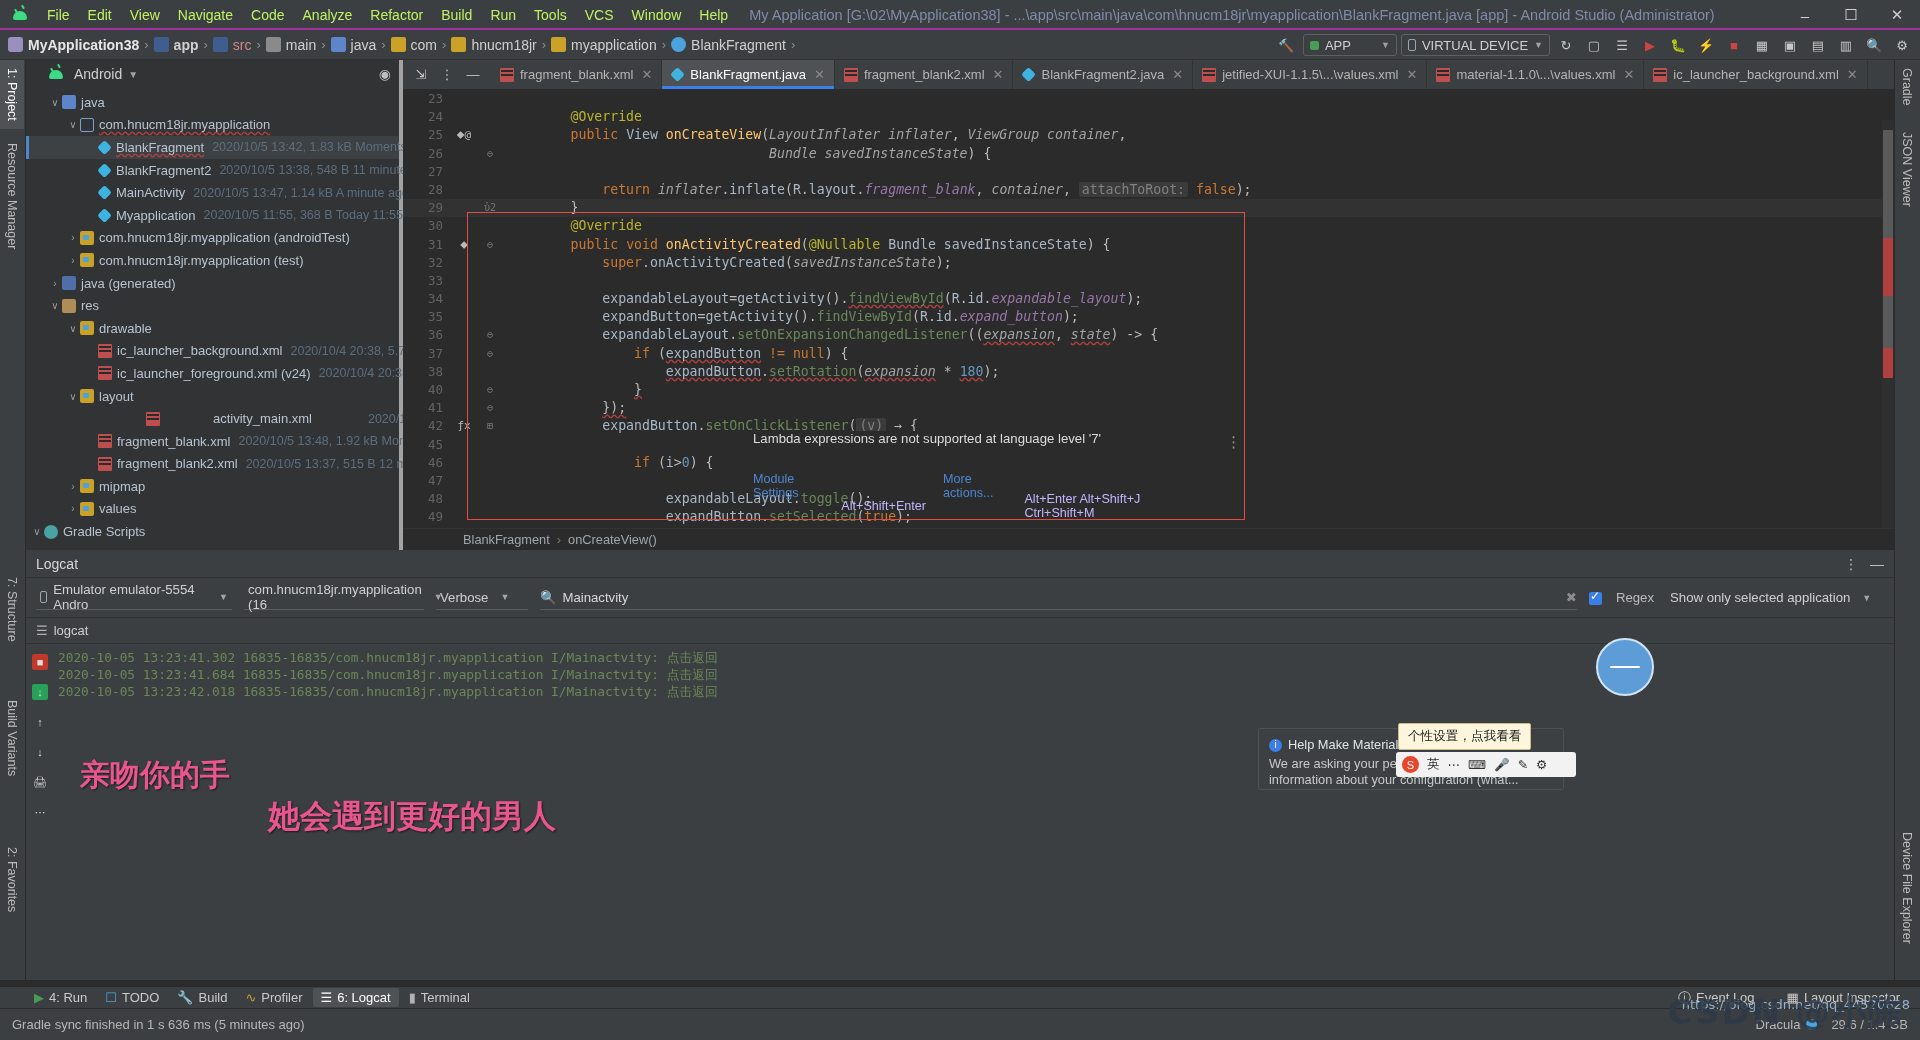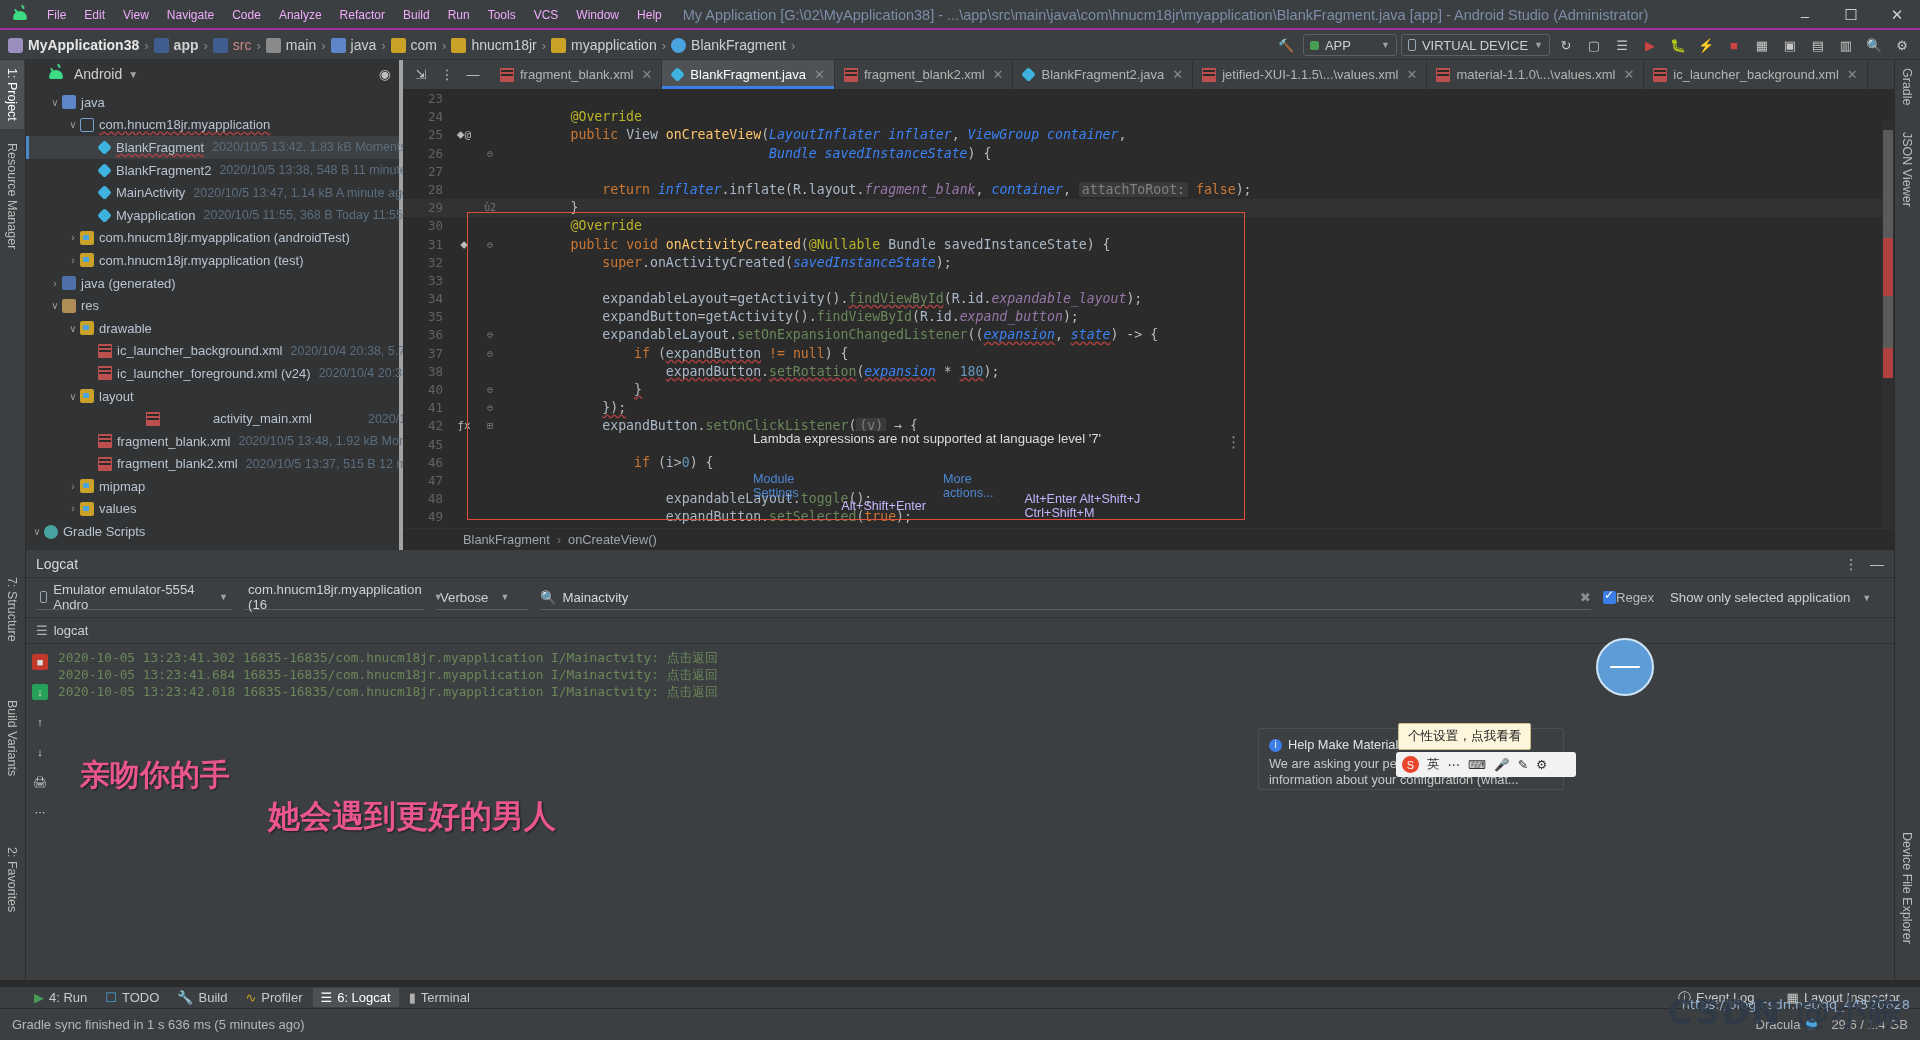--- a/index.html
+++ b/index.html
@@ -22,39 +22,39 @@
     content: ""; position: absolute; left: 3px; top: 4px; width: 14px; height: 9px;
     background: #3ddc84; border-radius: 7px 7px 2px 2px;
   }
   .android-logo::after {
     content: ""; position: absolute; left: 5px; top: 2px; width: 2px; height: 4px;
     background: #3ddc84; transform: rotate(-30deg);
     box-shadow: 8px 0 0 #3ddc84;
   }
   .menu { display: flex; align-items: center; }
   .menu-item {
-    padding: 4px 9px; font-size: 12px; color: #f0abfc; cursor: default;
+    padding: 4px 9px; font-size: 14px; color: #bef264; cursor: default;
   }
   #window-title {
     margin-left: 12px; font-size: 14.5px; color: #7d8ca8; white-space: nowrap;
     overflow: hidden;
   }
   .win-controls {
     position: absolute; right: 0; top: 0; height: 30px; display: flex; align-items: center;
   }
   .win-btn { width: 46px; height: 30px; display: flex; align-items: center; justify-content: center;
              color: #cfcfcf; font-size: 15px; }
 
   
   #navbar {
     position: absolute; top: 30px; left: 0; width: 1920px; height: 30px;
     background: #3c3f41; display: flex; align-items: center; padding-left: 8px;
     border-bottom: 1px solid #323232;
   }
-  .crumb { display: flex; align-items: flex-end; font-size: 14px; color: #cfcfcf; }
+  .crumb { display: flex; align-items: flex-start; font-size: 14px; color: #cfcfcf; }
   .crumb .sep { color: #8c8c8c; margin: 0 5px; font-size: 13px; }
   .crumb .txt { white-space: nowrap; }
   .crumb.bold .txt { font-weight: bold; color: #e6e6e6; }
   .ico { width: 15px; height: 15px; margin-right: 5px; flex: 0 0 auto; position: relative; display:inline-block;}
   .ico-folder { background: #8a8a8a; border-radius: 2px; }
   .ico-folder.blue { background: #5c86c9; }
   .ico-folder.yellow { background: #c9a227; }
   .ico-module { background: #3f5d8f; border-radius: 2px; }
   .ico-java { background: #9b8fbf; border-radius: 3px; }
   .ico-class { background: #4aa3df; border-radius: 50%; }
@@ -150,21 +150,21 @@
   .gut-ico { width: 26px; flex: 0 0 auto; text-align: center; font-size: 11px; }
   .gut-fold { width: 26px; flex: 0 0 auto; text-align: center; color: #787878; font-size: 10px; }
   .code-txt { flex: 1 1 auto; padding-left: 4px; }
   .kw { color: #cc7832; }
   .anno { color: #bbb529; }
   .type { color: #a9b7c6; }
   .id { color: #a9b7c6; }
   .fn { color: #ffc66d; }
   .mth { color: #a9b7c6; }
   .num { color: #6897bb; }
-  .param { color: #3b82f6; font-style: italic; }
+  .param { color: #a3a3a3; font-style: italic; }
   .stat { color: #9876aa; font-style: italic; }
   .err { text-decoration: underline wavy #b04040; text-decoration-skip-ink: none; }
   .greenfn { color: #6a8759; }
   .hintchip { background: #3b3b3b; color: #808080; padding: 0 3px; border-radius: 2px; }
 
   
   #err-box {
     position: absolute; left: 64px; top: 122px; width: 778px; height: 308px;
     border: 1.5px solid #e04d3d; pointer-events: none;
   }
@@ -662,21 +662,21 @@
     </div>
     <div class="lc-combo" style="width:92px">
       <span>Verbose</span>
       <span class="caret">▼</span>
     </div>
     <div id="search-field">
       <span style="color:#9aa">🔍</span>
       <span class="val">Mainactvity</span>
       <span style="margin-left:auto;color:#8c8c8c">✖</span>
     </div>
-    <div style="display:flex;align-items:center;gap:0">
+    <div style="display:flex;align-items:flex-end;gap:14px">
       <span class="chk"></span>
       <span style="font-size:13.2px">Regex</span>
     </div>
     <div class="lc-combo" style="width:218px;border:none">
       <span>Show only selected application</span>
       <span class="caret">▼</span>
     </div>
   </div>
 
   <div id="log-subtab">

